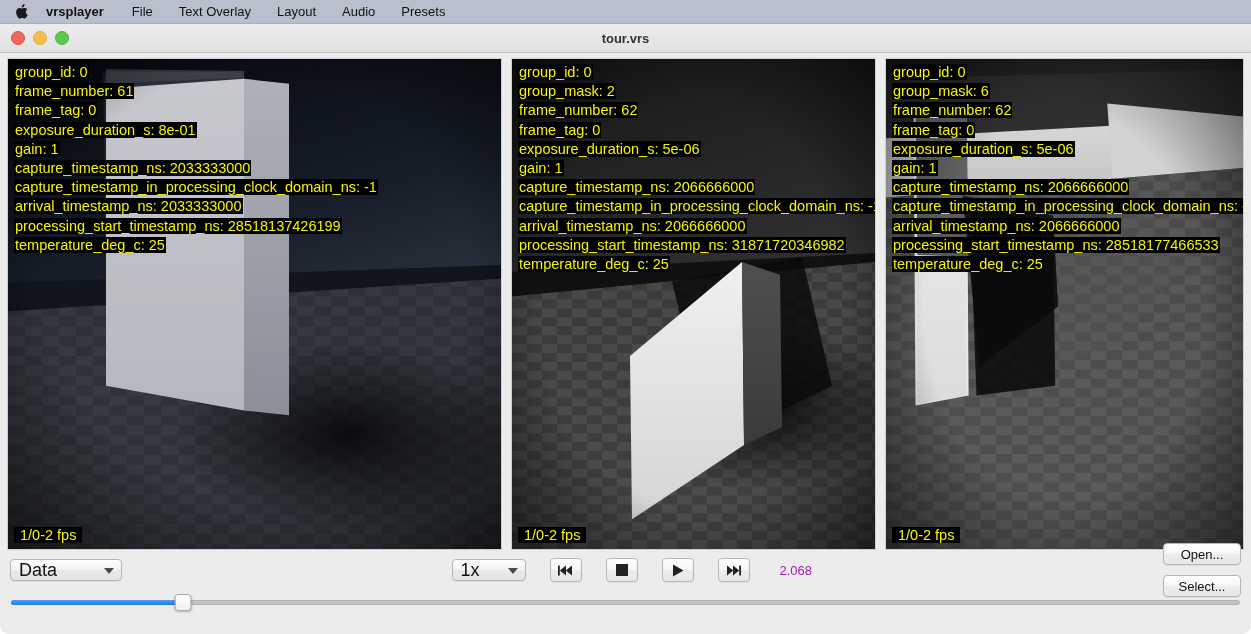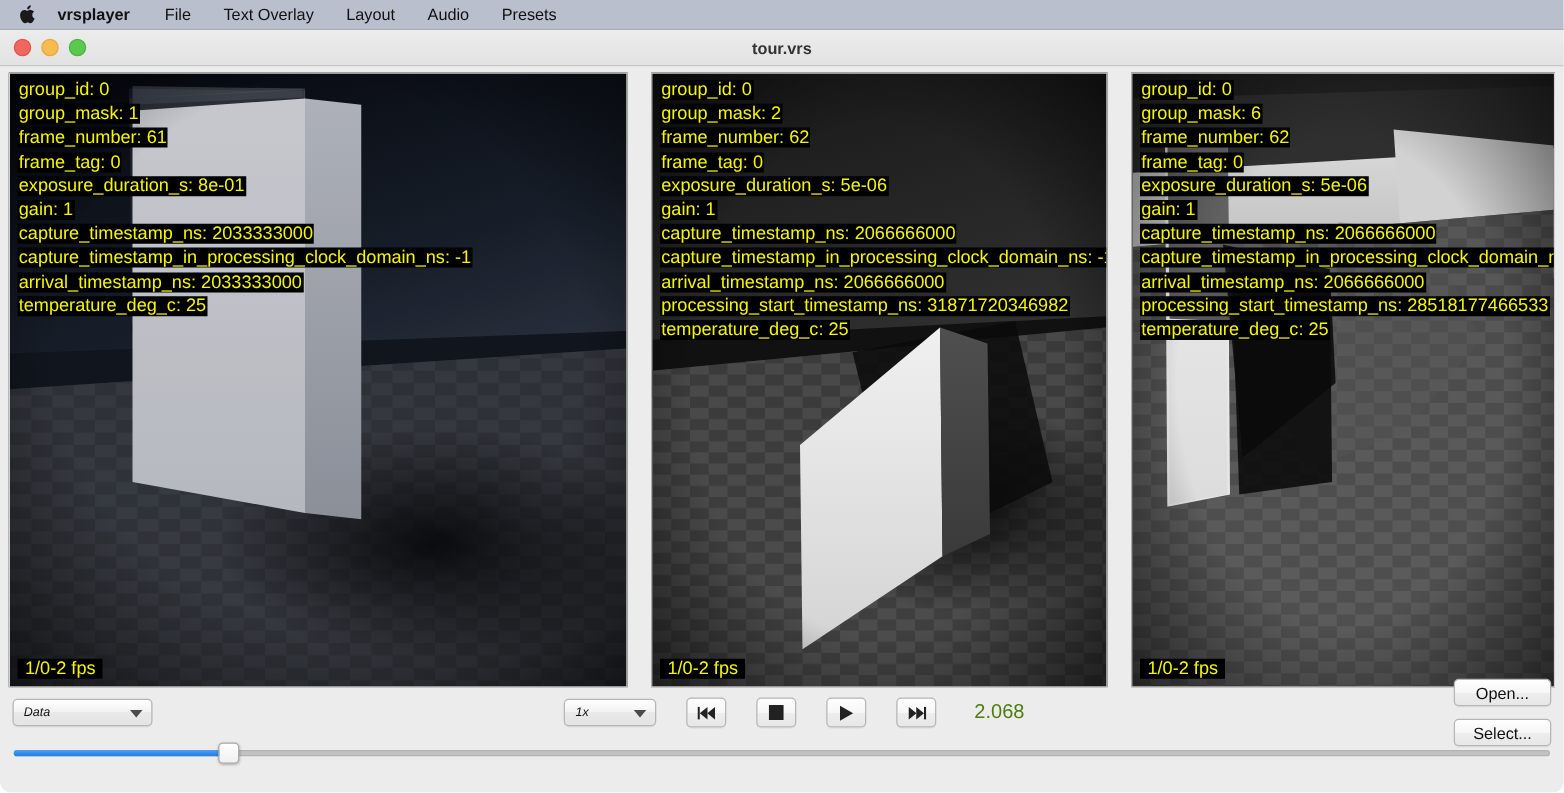--- a/index.html
+++ b/index.html
@@ -83,21 +83,21 @@
     text-align: center;
     font-size: 13px;
     font-weight: bold;
     color: #333333;
     pointer-events: none;
   }
 
   
   .panels {
     display: flex;
-    gap: 19px;
+    gap: 9px;
     padding: 5px 7px 0 7px;
     box-sizing: border-box;
     height: 497px;
     background: #ececec;
   }
   .panel {
     position: relative;
     overflow: hidden;
     border: 1px solid #cfcfcf;
     box-sizing: border-box;
@@ -177,27 +177,25 @@
     flex-direction: column;
   }
 
   .combo {
     position: relative;
     height: 22px;
     border: 1px solid #b6b6b6;
     border-radius: 4px;
     background: linear-gradient(to bottom, #ffffff 0%, #f2f2f2 48%, #e9e9e9 50%, #e4e4e4 100%);
     display: flex;
-    align-items: center;
-    font-size: 10px;
+    font-size: 18px;
     color: #111;
     padding: 0 24px 0 8px;
     box-sizing: border-box;
     box-shadow: 0 1px 0 rgba(0,0,0,0.06);
-    font-style: italic;
   }
   .combo.data  { width: 112px; }
   .combo.speed { width: 74px; }
   .combo .arrow {
     position: absolute;
     right: 7px;
     top: 50%;
     width: 0; height: 0;
     margin-top: -2px;
     border-left: 5px solid transparent;
@@ -212,22 +210,22 @@
     border-radius: 4px;
     background: linear-gradient(to bottom, #ffffff 0%, #f6f6f6 50%, #ededed 51%, #e7e7e7 100%);
     display: flex;
     align-items: center;
     justify-content: center;
     box-shadow: 0 1px 0 rgba(0,0,0,0.05);
   }
   .pbtn svg { display: block; }
 
   .time {
-    font-size: 16px;
-    color: #4d7c0f;
+    font-size: 13px;
+    color: #a21caf;
     margin-left: 6px;
     min-width: 40px;
   }
 
   .tbtn {
     height: 22px;
     min-width: 78px;
     padding: 0 12px;
     border: 1px solid #b6b6b6;
     border-radius: 4px;
@@ -372,28 +370,28 @@
           <g>
             <path d="M98 30 L236 20 L236 355 L98 330 Z" fill="url(#box1f)"></path>
             <path d="M236 20 L281 25 L281 360 L236 355 Z" fill="url(#box1s)"></path>
           </g>
           <rect width="493" height="495" fill="url(#vig1)"></rect>
           <rect width="493" height="495" fill="#000" opacity="0.12"></rect>
         </svg>
       </div>
       <div class="overlay">
         <span class="line"><span class="txt">group_id: 0</span></span>
-        <span class="line"><span class="txt">group_mask: 1</span></span>
         <span class="line"><span class="txt">frame_number: 61</span></span>
         <span class="line"><span class="txt">frame_tag: 0</span></span>
         <span class="line"><span class="txt">exposure_duration_s: 8e-01</span></span>
         <span class="line"><span class="txt">gain: 1</span></span>
         <span class="line"><span class="txt">capture_timestamp_ns: 2033333000</span></span>
         <span class="line"><span class="txt">capture_timestamp_in_processing_clock_domain_ns: -1</span></span>
         <span class="line"><span class="txt">arrival_timestamp_ns: 2033333000</span></span>
+        <span class="line"><span class="txt">processing_start_timestamp_ns: 28518137426199</span></span>
         <span class="line"><span class="txt">temperature_deg_c: 25</span></span>
       </div>
       <div class="fps"><span>1/0-2 fps</span></div>
     </div>
 
     <div class="panel p2">
       <div class="scene">
         <svg viewBox="0 0 363 495" preserveAspectRatio="none">
           <defs>
             <linearGradient id="sky2" x1="0" y1="0" x2="0.2" y2="1">

